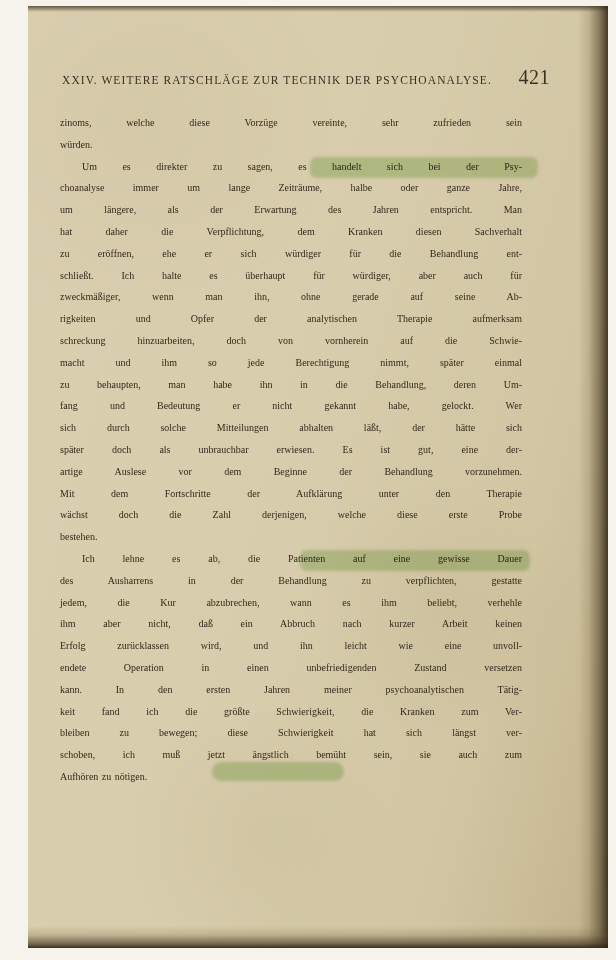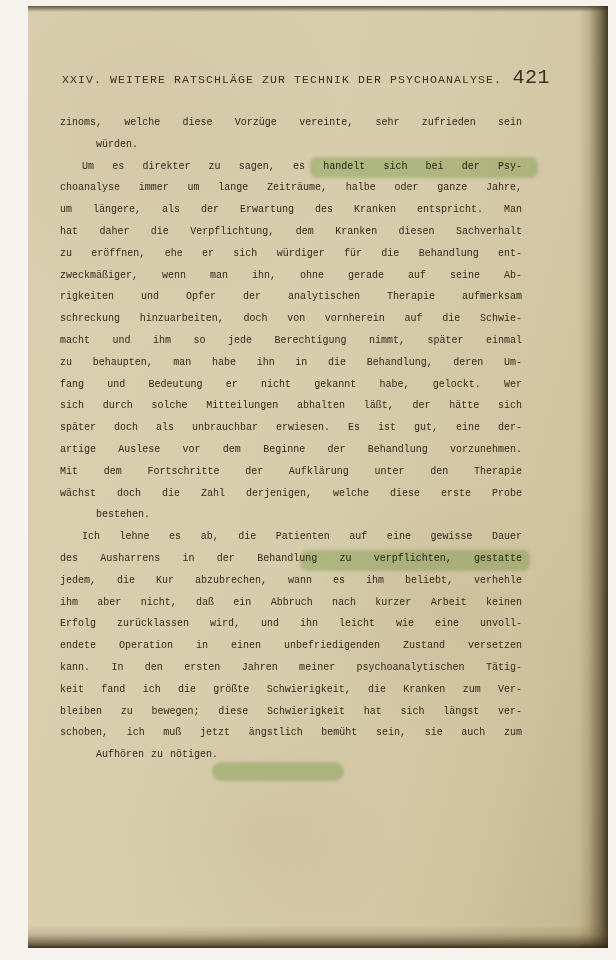--- a/index.html
+++ b/index.html
@@ -17,21 +17,20 @@
   .paper {
     position: absolute;
     left: 28px; top: 6px;
     width: 580px; height: 942px;
     background-image:
       radial-gradient(circle at 18% 12%, rgba(120,95,50,0.05), rgba(120,95,50,0) 22%),
       radial-gradient(circle at 72% 64%, rgba(110,88,45,0.06), rgba(110,88,45,0) 18%),
       radial-gradient(circle at 40% 88%, rgba(110,88,45,0.05), rgba(110,88,45,0) 15%),
       linear-gradient(105deg, #dacfb0 0%, #d7ccab 50%, #d1c5a2 78%, #c6b892 94%, #bfb088 100%);
     background-color: #d6cbaa;
-    font-family: Liberation Mono, monospace;
   }
   .edge-top {
     position: absolute; left: 0; right: 0; top: 0; height: 6px;
     background: linear-gradient(to bottom, rgba(45,37,20,0.7), rgba(45,37,20,0));
   }
   .edge-right {
     position: absolute; top: 0; bottom: 0; right: 0; width: 30px;
     background: linear-gradient(to right,
       rgba(95,78,45,0) 0%,
       rgba(95,78,45,0.18) 35%,
@@ -71,21 +70,21 @@
     font-size: 10px;
     line-height: 21.8px;
     color: #322a1c;
     word-spacing: 1px;
   }
   .line {
     text-align: justify;
     text-align-last: justify;
     white-space: normal;
   }
-  .line.last-line { text-align-last: left; margin-left: 36px; }
+  .line.last-line { text-align-last: left; }
   .paragraph.indented .first-line { text-indent: 22px; }
   .highlight-mark {
     position: absolute;
     background: rgba(138,190,98,0.40);
     border-radius: 7px;
     filter: blur(1.5px);
     mix-blend-mode: multiply;
     pointer-events: none;
   }
   .hl-1 { left: 282px; top: 151px; width: 228px; height: 21px; }
@@ -104,23 +103,24 @@
     </div>
 
     <div class="text-block">
         <div class="paragraph">
           <div class="line first-line">zinoms, welche diese Vorzüge vereinte, sehr zufrieden sein</div>
           <div class="line last-line">würden.</div>
         </div>
         <div class="paragraph indented">
           <div class="line first-line">Um es direkter zu sagen, es handelt sich bei der Psy-</div>
           <div class="line">choanalyse immer um lange Zeiträume, halbe oder ganze Jahre,</div>
-          <div class="line">um längere, als der Erwartung des Kranken entspricht. Man</div>
+          <div class="line">um längere, als der Erwartung des Jahren entspricht. Man</div>
           <div class="line">hat daher die Verpflichtung, dem Kranken diesen Sachverhalt</div>
           <div class="line">zu eröffnen, ehe er sich würdiger für die Behandlung ent-</div>
+          <div class="line">schließt. Ich halte es überhaupt für würdiger, aber auch für</div>
           <div class="line">zweckmäßiger, wenn man ihn, ohne gerade auf seine Ab-</div>
           <div class="line">rigkeiten und Opfer der analytischen Therapie aufmerksam</div>
           <div class="line">schreckung hinzuarbeiten, doch von vornherein auf die Schwie-</div>
           <div class="line">macht und ihm so jede Berechtigung nimmt, später einmal</div>
           <div class="line">zu behaupten, man habe ihn in die Behandlung, deren Um-</div>
           <div class="line">fang und Bedeutung er nicht gekannt habe, gelockt. Wer</div>
           <div class="line">sich durch solche Mitteilungen abhalten läßt, der hätte sich</div>
           <div class="line">später doch als unbrauchbar erwiesen. Es ist gut, eine der-</div>
           <div class="line">artige Auslese vor dem Beginne der Behandlung vorzunehmen.</div>
           <div class="line">Mit dem Fortschritte der Aufklärung unter den Therapie</div>

